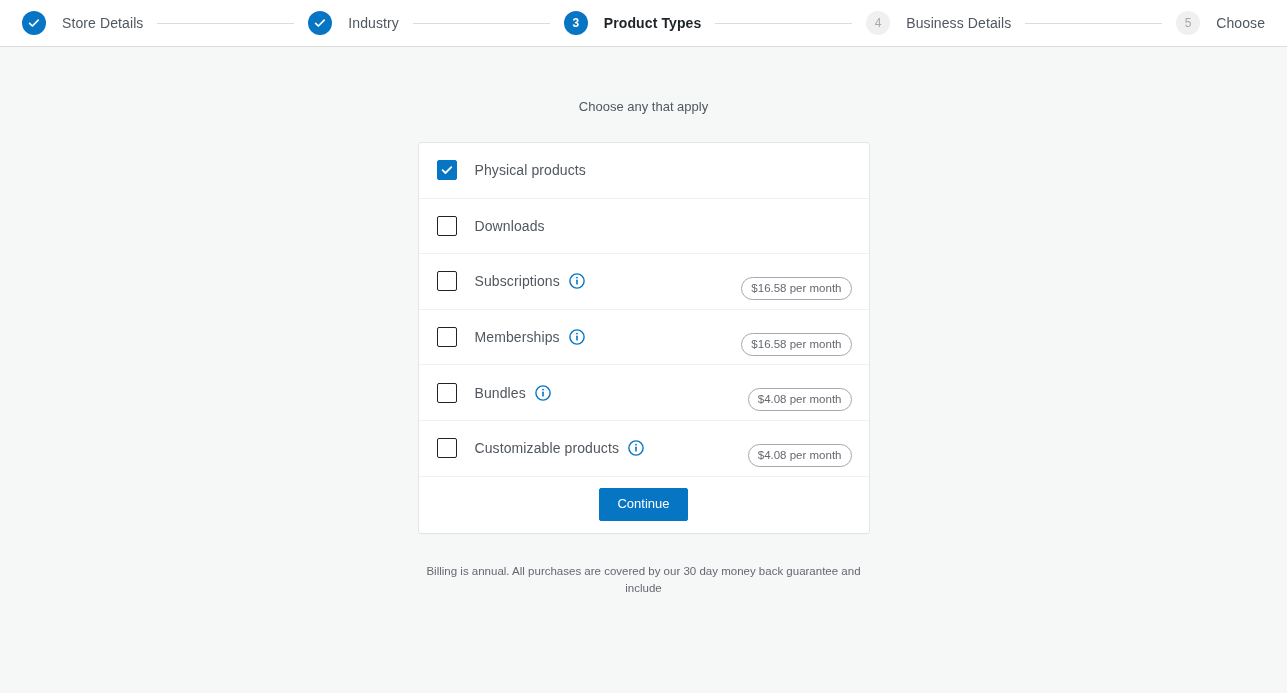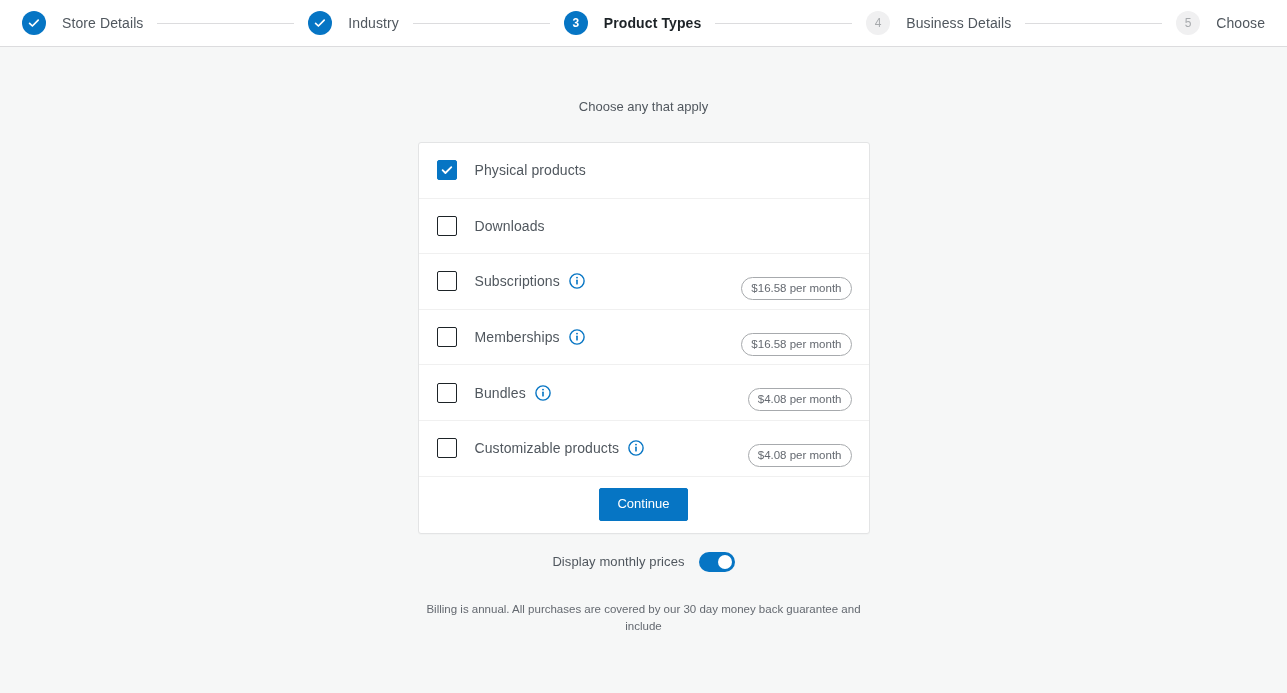--- a/index.html
+++ b/index.html
@@ -391,24 +391,18 @@
           </div>
           <span class="price-pill">$4.08 per month</span>
         </div>
       </div>
 
     <div class="card-footer">
       <button class="continue-button">Continue</button>
     </div>
   </div>
 
-  <div class="toggle-row">
-    <span class="toggle-label">Display monthly prices</span>
-    <div class="toggle">
-      <span class="knob"></span>
-    </div>
-  </div>
 
   <div class="fineprint">
     <span>Billing is annual. All purchases are covered by our 30 day money back guarantee and include</span>
   </div>
 
 </div>
 
 </body></html>

